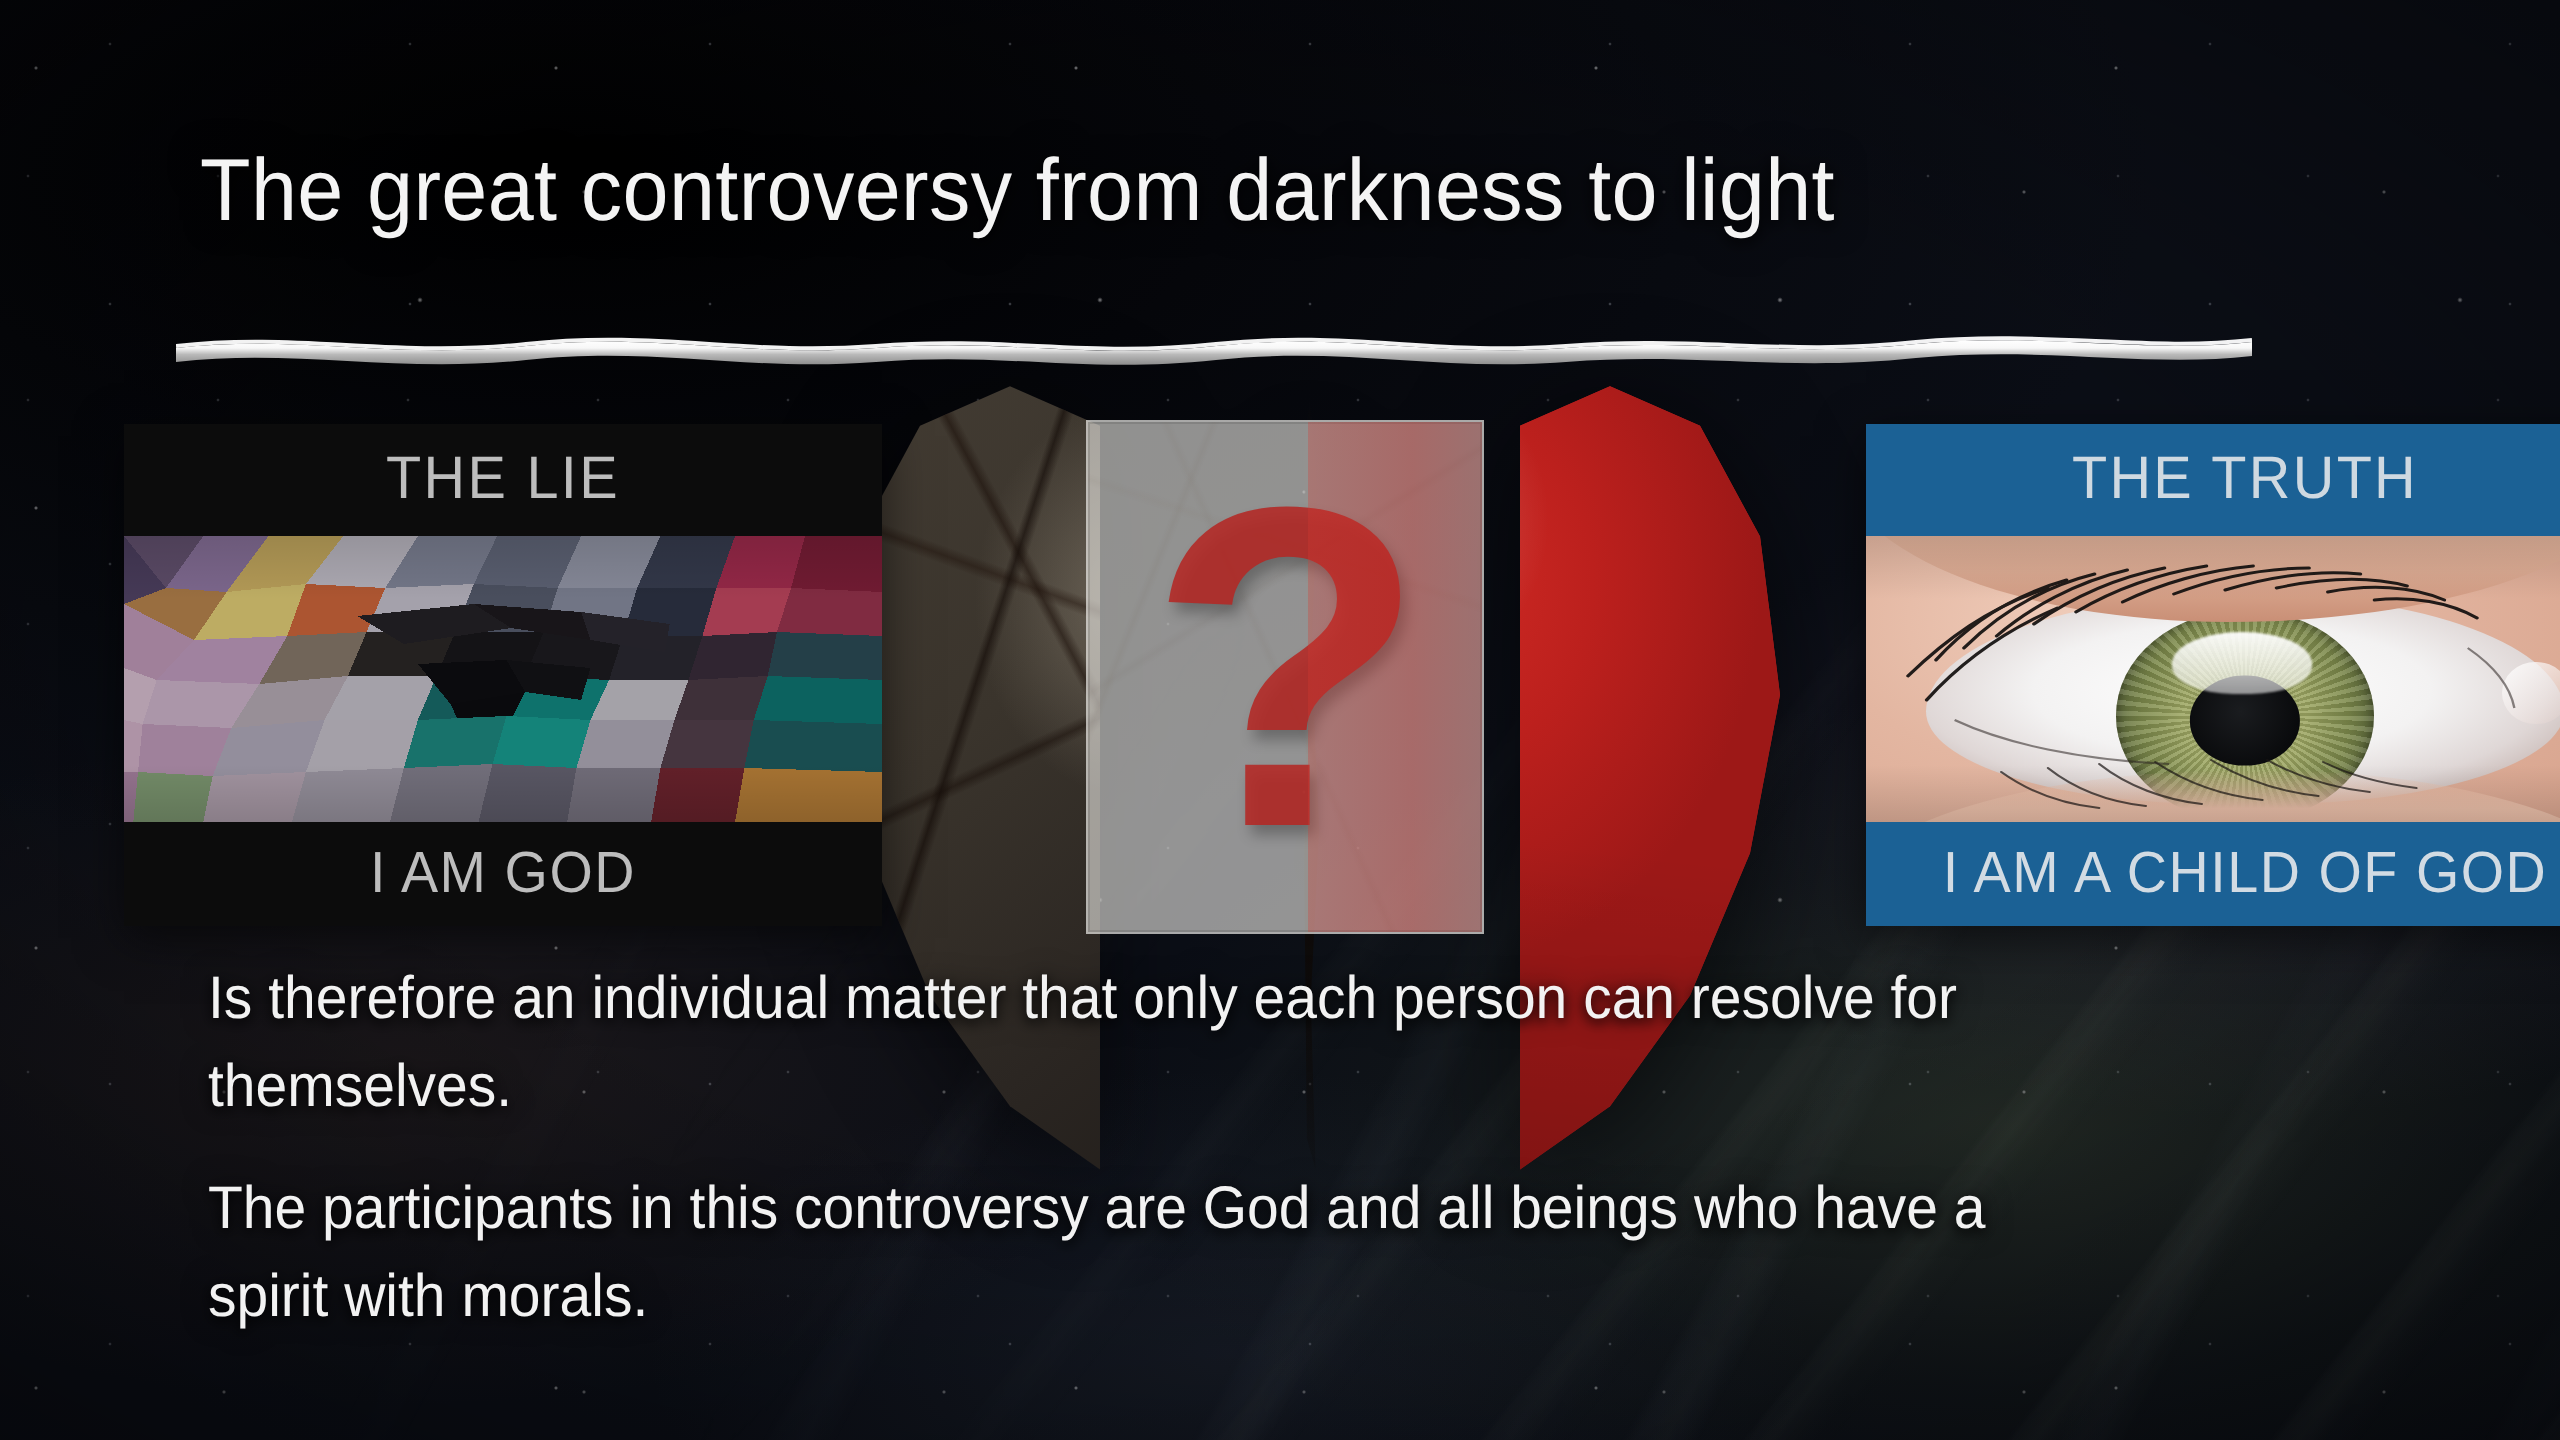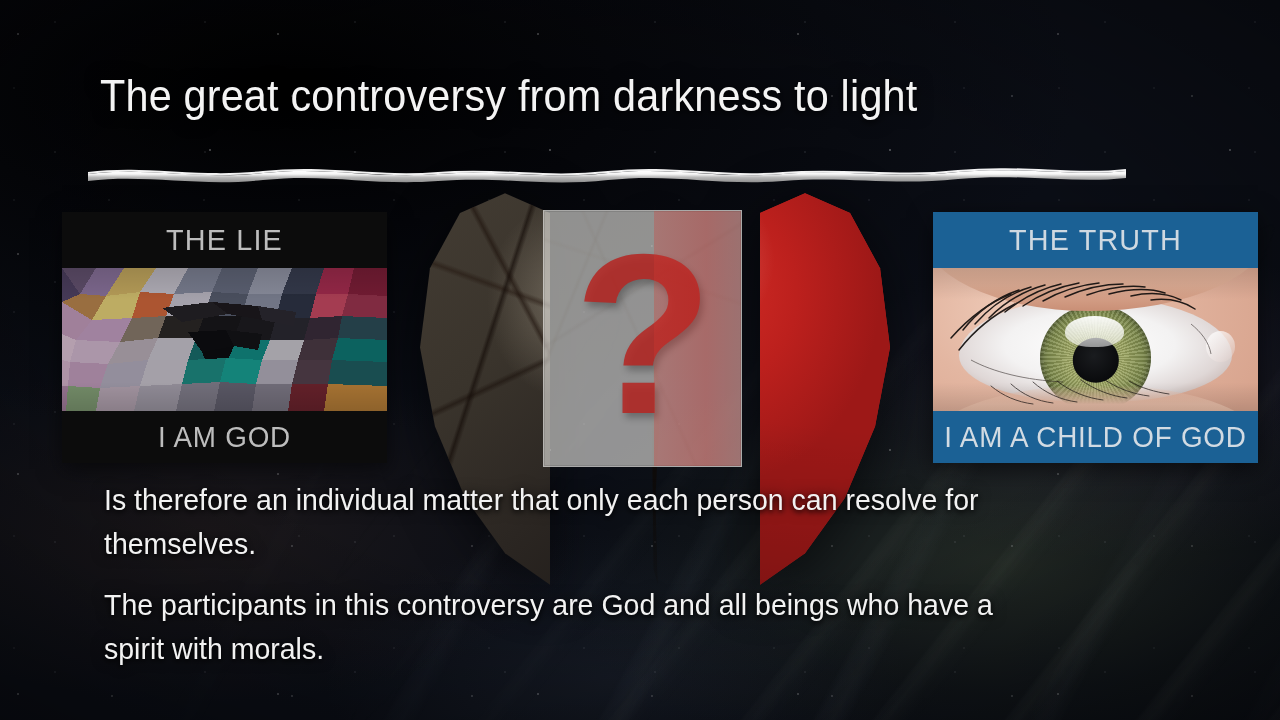--- a/index.html
+++ b/index.html
@@ -196,21 +196,21 @@
   
   .divider {
     position: absolute;
     left: 88px; top: 158px;
     width: 1038px; height: 32px;
   }
 
   
   .panel {
     position: absolute;
-    width: 325px;
+    width: 379px;
     box-shadow: 0 6px 22px rgba(0,0,0,.55);
     overflow: hidden;
   }
   .panel-lie  { left: 62px;  top: 212px; background: #0c0c0c; }
   .panel-truth{ left: 913px; top: 212px; background: #1b6195; margin-left: 20px; }
 
   .panel-cap {
     height: 56px;
     display: flex;
     align-items: center;

